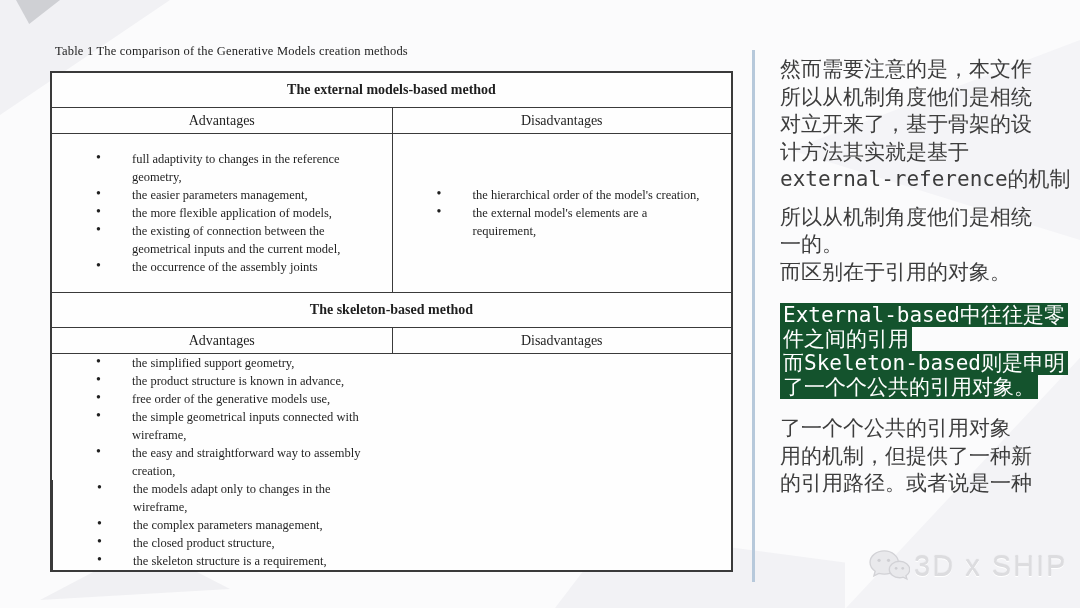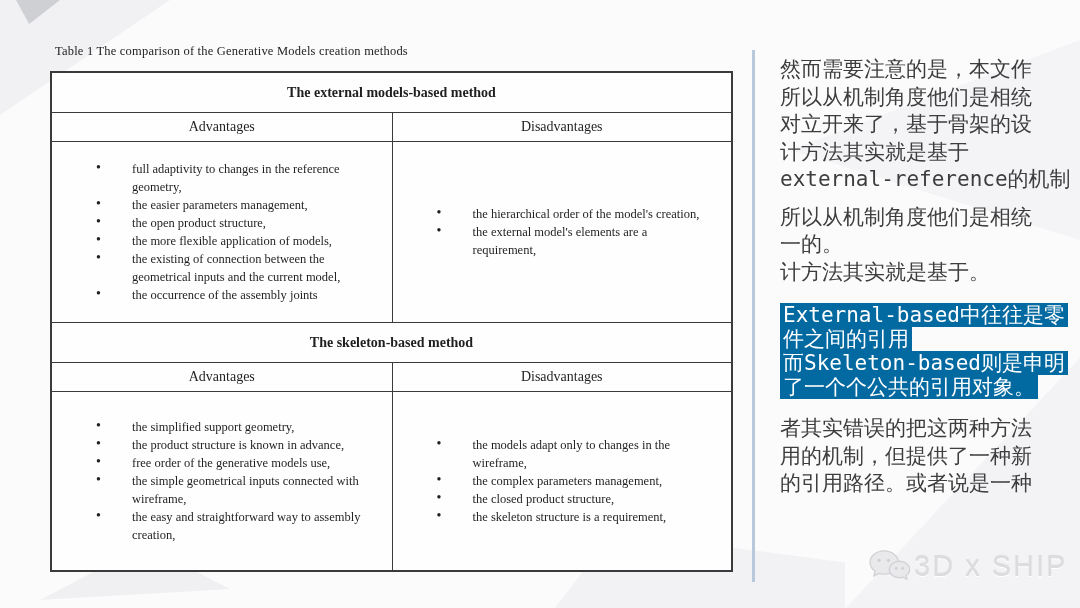--- a/index.html
+++ b/index.html
@@ -37,21 +37,21 @@
     position:absolute; left:50px; top:71px; width:683px; height:501px;
     border:2px solid #3a3a3a; background:#fefefe;
     display:flex; flex-direction:column;
   }
   .t-title {
     height:40px; border-bottom:1px solid #3a3a3a;
     display:flex; align-items:center; justify-content:center;
     font-weight:bold; font-size:14px;
   }
   .t-row { display:flex; border-bottom:1px solid #3a3a3a; }
-  .t-row:last-child { border-bottom:none; }
+  .t-row:last-child { border-bottom:none;flex-direction:column; }
   .t-colhdr { height:29px; }
   .t-colhdr .t-cell { font-size:14px; }
   .t-cell {
     width:50%; display:flex; align-items:center; justify-content:center;
   }
   .t-cell + .t-cell { border-left:1px solid #3a3a3a; }
   .t-content.c1 { height:181px; }
   .t-content.c2 { flex:1; }
   .t-content .t-cell { justify-content:flex-end; }
   .t-cell ul {
@@ -72,21 +72,21 @@
     font-family:"DejaVu Sans Mono","DejaVu Sans",sans-serif;
     font-size:21px; color:#3d3d3d;
   }
   .para { margin:0 0 10px 0; }
   .para .nline { line-height:27.5px; white-space:nowrap; }
   .p2 { margin-bottom:17px; }
   .p3 { margin-bottom:16px; }
   .p3 .nline { line-height:24px; }
   .p4 { margin-bottom:0; }
   .hl {
-    background:#0369a1; color:#ffffff;
+    background:#14532d; color:#ffffff;
     padding:0 3px; display:inline-block;
   }
 
   
   .watermark {
     position:absolute; left:868px; top:548px; display:flex; align-items:center;
     font-family:Liberation Sans, sans-serif;
   }
   .watermark svg { width:42px; height:36px; }
   .wm-text {
@@ -112,21 +112,20 @@
       <div class="t-title">The external models-based method</div>
       <div class="t-row t-colhdr">
         <div class="t-cell">Advantages</div>
         <div class="t-cell">Disadvantages</div>
       </div>
       <div class="t-row t-content c1">
         <div class="t-cell">
           <ul>
               <li>full adaptivity to changes in the reference geometry,</li>
               <li>the easier parameters management,</li>
-              <li>the open product structure,</li>
               <li>the more flexible application of models,</li>
               <li>the existing of connection between the geometrical inputs and the current model,</li>
               <li>the occurrence of the assembly joints</li>
             </ul>
         </div>
         <div class="t-cell">
           <ul>
               <li>the hierarchical order of the model's creation,</li>
               <li>the external model's elements are a requirement,</li>
             </ul>
@@ -164,38 +163,38 @@
       <div class="para p1">
           <div class="nline">然而需要注意的是，本文作</div>
           <div class="nline">所以从机制角度他们是相统</div>
           <div class="nline">对立开来了，基于骨架的设</div>
           <div class="nline">计方法其实就是基于</div>
           <div class="nline">external-reference的机制</div>
         </div>
       <div class="para p2">
           <div class="nline">所以从机制角度他们是相统</div>
           <div class="nline">一的。</div>
-          <div class="nline">计方法其实就是基于。</div>
+          <div class="nline">而区别在于引用的对象。</div>
         </div>
       <div class="para p3">
           <div class="nline">
           <span class="hl">External-based中往往是零</span>
         </div>
           <div class="nline">
           <span class="hl">件之间的引用</span>
         </div>
           <div class="nline">
           <span class="hl">而Skeleton-based则是申明</span>
         </div>
           <div class="nline">
           <span class="hl">了一个个公共的引用对象。</span>
         </div>
         </div>
       <div class="para p4">
-          <div class="nline">者其实错误的把这两种方法</div>
+          <div class="nline">了一个个公共的引用对象</div>
           <div class="nline">用的机制，但提供了一种新</div>
           <div class="nline">的引用路径。或者说是一种</div>
         </div>
     </div>
 
     <div class="watermark">
       <svg viewBox="0 0 44 38">
         <g fill="#e9e9ec" stroke="#d2d2d6" stroke-width="1.4">
           <path d="M17 3 C8.7 3 2 8.4 2 15.1 c0 3.8 2.1 7.2 5.4 9.4 L6 29.5 l5.3-2.7 c1.8 0.5 3.7 0.8 5.7 0.8 8.3 0 15-5.4 15-12.1 S25.3 3 17 3 Z"></path>
           <path d="M33 14 c-5.9 0-10.7 3.9-10.7 8.7 0 4.8 4.8 8.7 10.7 8.7 1.4 0 2.8-0.2 4-0.6 l3.9 2 -1-3.5 c2.4-1.6 3.9-4 3.9-6.6 0-4.8-4.8-8.7-10.8-8.7 Z"></path>

